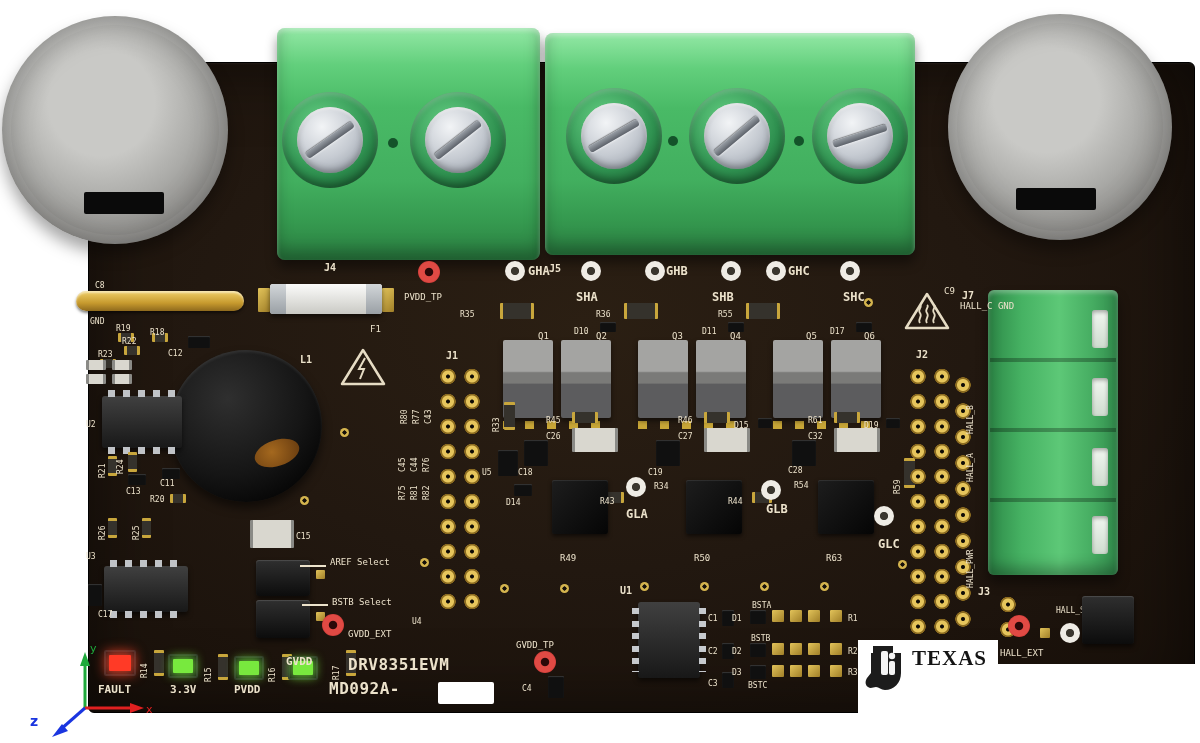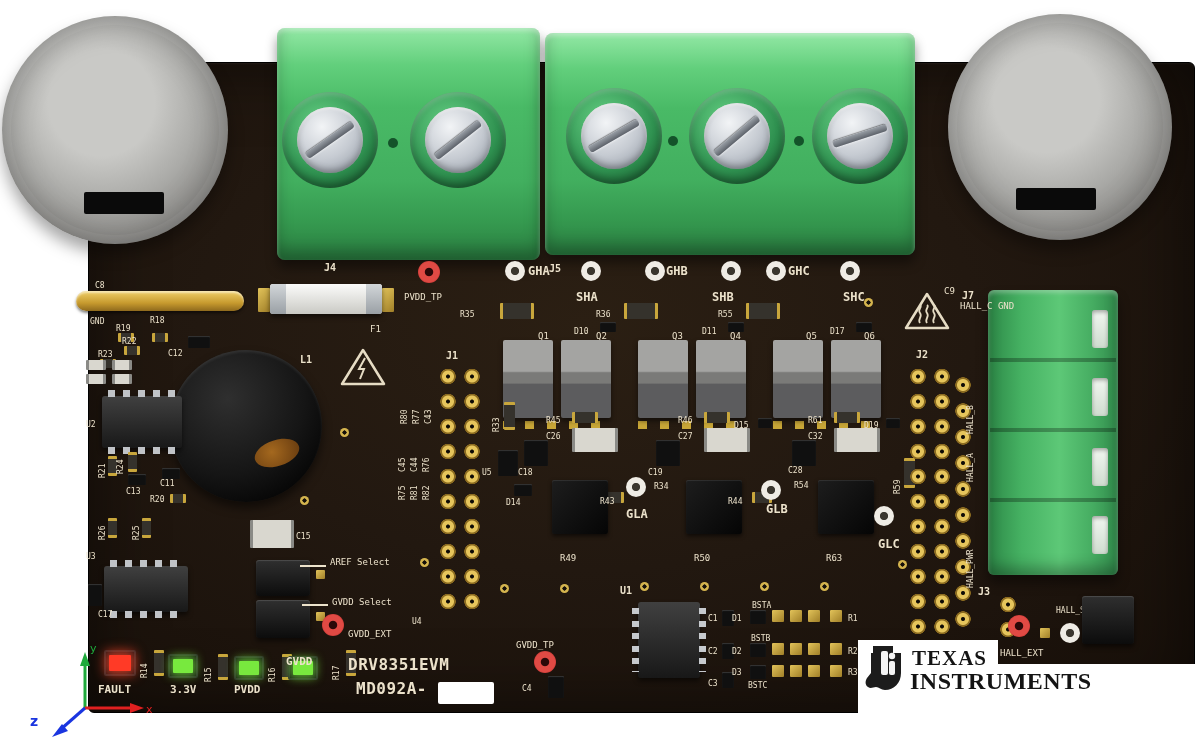--- a/index.html
+++ b/index.html
@@ -314,28 +314,27 @@
 
   <div class="patch" style="left:858px;top:640px;width:140px;height:76px"></div>
   <div class="patch" style="left:998px;top:664px;width:202px;height:52px"></div>
   <svg class="logo" style="left:864px;top:644px" width="42" height="48" viewBox="0 0 42 48">
     <path d="M9 2h20v7h8v20c0 10-7 17-16 17-4 0-6-3-9-3-3 0-5 2-8 0-3-2-3-6-1-9l4-5V9h2z" fill="#1c1c1c"></path>
     <rect x="17" y="7" width="7" height="24" rx="2" fill="#f5f5f5"></rect>
     <circle cx="28" cy="12" r="3.2" fill="#f5f5f5"></circle>
     <rect x="25" y="17" width="6" height="14" rx="2" fill="#f5f5f5"></rect>
   </svg>
   <div class="ti-text" style="left:912px;top:646px;font-size:21px;letter-spacing:1px">TEXAS</div>
-  <div class="ti-text" style="left:910px;top:668px;font-size:24px;letter-spacing:.5px">INSTRUMENTS</div>
 
   <div class="whitebox" style="left:438px;top:682px;width:56px;height:22px"></div>
 
   <div class="lbl" style="left:95px;top:281px">C8</div>
   <div class="lbl" style="left:90px;top:317px">GND</div>
   <div class="lbl" style="left:116px;top:324px">R19</div>
-  <div class="lbl" style="left:150px;top:316px">R18</div>
+  <div class="lbl" style="left:150px;top:328px">R18</div>
   <div class="lbl" style="left:122px;top:337px">R22</div>
   <div class="lbl" style="left:98px;top:350px">R23</div>
   <div class="lbl" style="left:168px;top:349px">C12</div>
   <div class="lbl s10" style="left:300px;top:354px">L1</div>
   <div class="lbl s9" style="left:370px;top:324px">F1</div>
   <div class="lbl s9" style="left:404px;top:292px">PVDD_TP</div>
   <div class="lbl s10" style="left:324px;top:262px">J4</div>
   <div class="lbl s10" style="left:549px;top:263px">J5</div>
   <div class="lbl s12" style="left:528px;top:265px">GHA</div>
   <div class="lbl s12" style="left:576px;top:291px">SHA</div>
@@ -398,33 +397,33 @@
   <div class="lbl v" style="left:98px;top:478px">R21</div>
   <div class="lbl" style="left:126px;top:487px">C13</div>
   <div class="lbl" style="left:160px;top:479px">C11</div>
   <div class="lbl" style="left:150px;top:495px">R20</div>
   <div class="lbl v" style="left:98px;top:540px">R26</div>
   <div class="lbl v" style="left:132px;top:540px">R25</div>
   <div class="lbl" style="left:296px;top:532px">C15</div>
   <div class="lbl" style="left:86px;top:552px">U3</div>
   <div class="lbl" style="left:98px;top:610px">C17</div>
   <div class="lbl s9" style="left:330px;top:557px">AREF Select</div>
-  <div class="lbl s9" style="left:332px;top:597px">GVDD Select</div>
+  <div class="lbl s9" style="left:332px;top:597px">BSTB Select</div>
   <div class="lbl s9" style="left:348px;top:629px">GVDD_EXT</div>
   <div class="lbl" style="left:412px;top:617px">U4</div>
   <div class="lbl s11" style="left:98px;top:684px">FAULT</div>
   <div class="lbl s11" style="left:170px;top:684px">3.3V</div>
   <div class="lbl s11" style="left:234px;top:684px">PVDD</div>
   <div class="lbl s11" style="left:286px;top:656px">GVDD</div>
   <div class="lbl v" style="left:140px;top:678px">R14</div>
   <div class="lbl v" style="left:204px;top:682px">R15</div>
   <div class="lbl v" style="left:268px;top:682px">R16</div>
   <div class="lbl v" style="left:332px;top:680px">R17</div>
   <div class="lbl s16" style="left:348px;top:656px">DRV8351EVM</div>
-  <div class="lbl s16" style="left:356px;top:680px">MD092A-</div>
+  <div class="lbl s16" style="left:329px;top:680px">MD092A-</div>
   <div class="lbl s9" style="left:516px;top:640px">GVDD_TP</div>
   <div class="lbl" style="left:522px;top:684px">C4</div>
   <div class="lbl s10" style="left:620px;top:585px">U1</div>
   <div class="lbl" style="left:708px;top:614px">C1</div>
   <div class="lbl" style="left:708px;top:647px">C2</div>
   <div class="lbl" style="left:708px;top:679px">C3</div>
   <div class="lbl" style="left:732px;top:614px">D1</div>
   <div class="lbl" style="left:732px;top:647px">D2</div>
   <div class="lbl" style="left:732px;top:668px">D3</div>
   <div class="lbl" style="left:752px;top:601px">BSTA</div>

